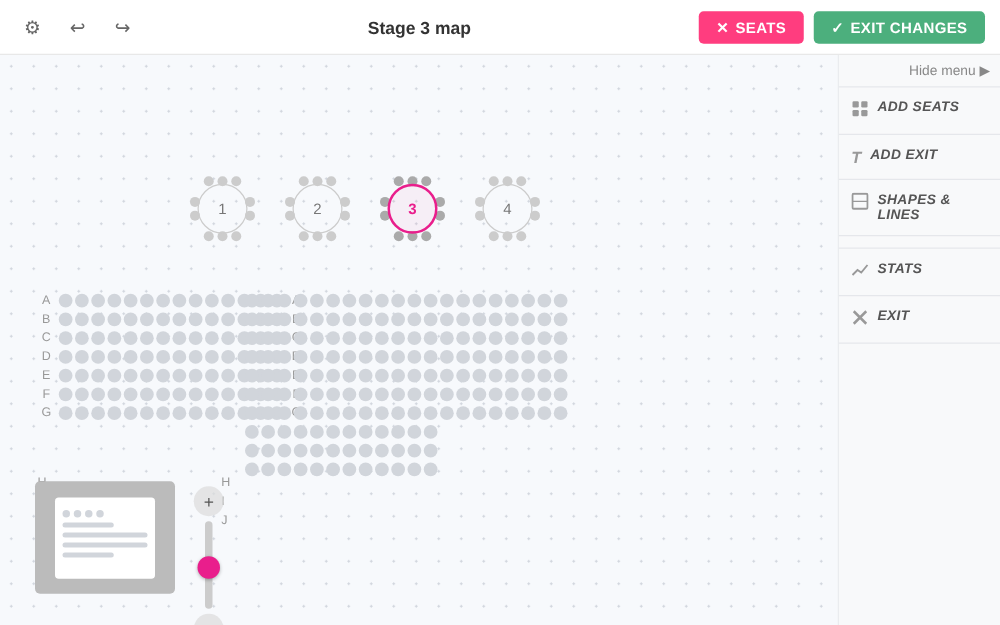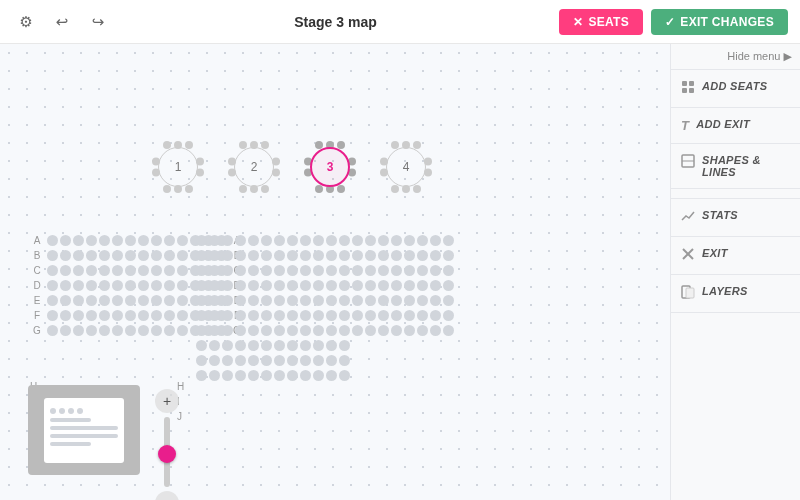--- a/index.html
+++ b/index.html
@@ -669,24 +669,15 @@
     <div class="panel-item">
       <span class="p-icon">
         <svg width="14" height="14" viewBox="0 0 14 14" fill="none">
           <line x1="2" y1="12" x2="12" y2="2" stroke="#999" stroke-width="2"></line>
           <line x1="2" y1="2" x2="12" y2="12" stroke="#999" stroke-width="2"></line>
         </svg>
       </span>
       <span>EXIT</span>
     </div>
 
-    <div class="panel-item">
-      <span class="p-icon">
-        <svg width="14" height="14" viewBox="0 0 14 14" fill="none">
-          <rect x="1" y="1" width="8" height="12" rx="1" stroke="#999" stroke-width="1.5" fill="none"></rect>
-          <rect x="5" y="3" width="8" height="10" rx="1" stroke="#ccc" stroke-width="1" fill="#f0f0f0"></rect>
-        </svg>
-      </span>
-      <span>LAYERS</span>
-    </div>
   </div>
 
 </div>
 
 </body></html>

